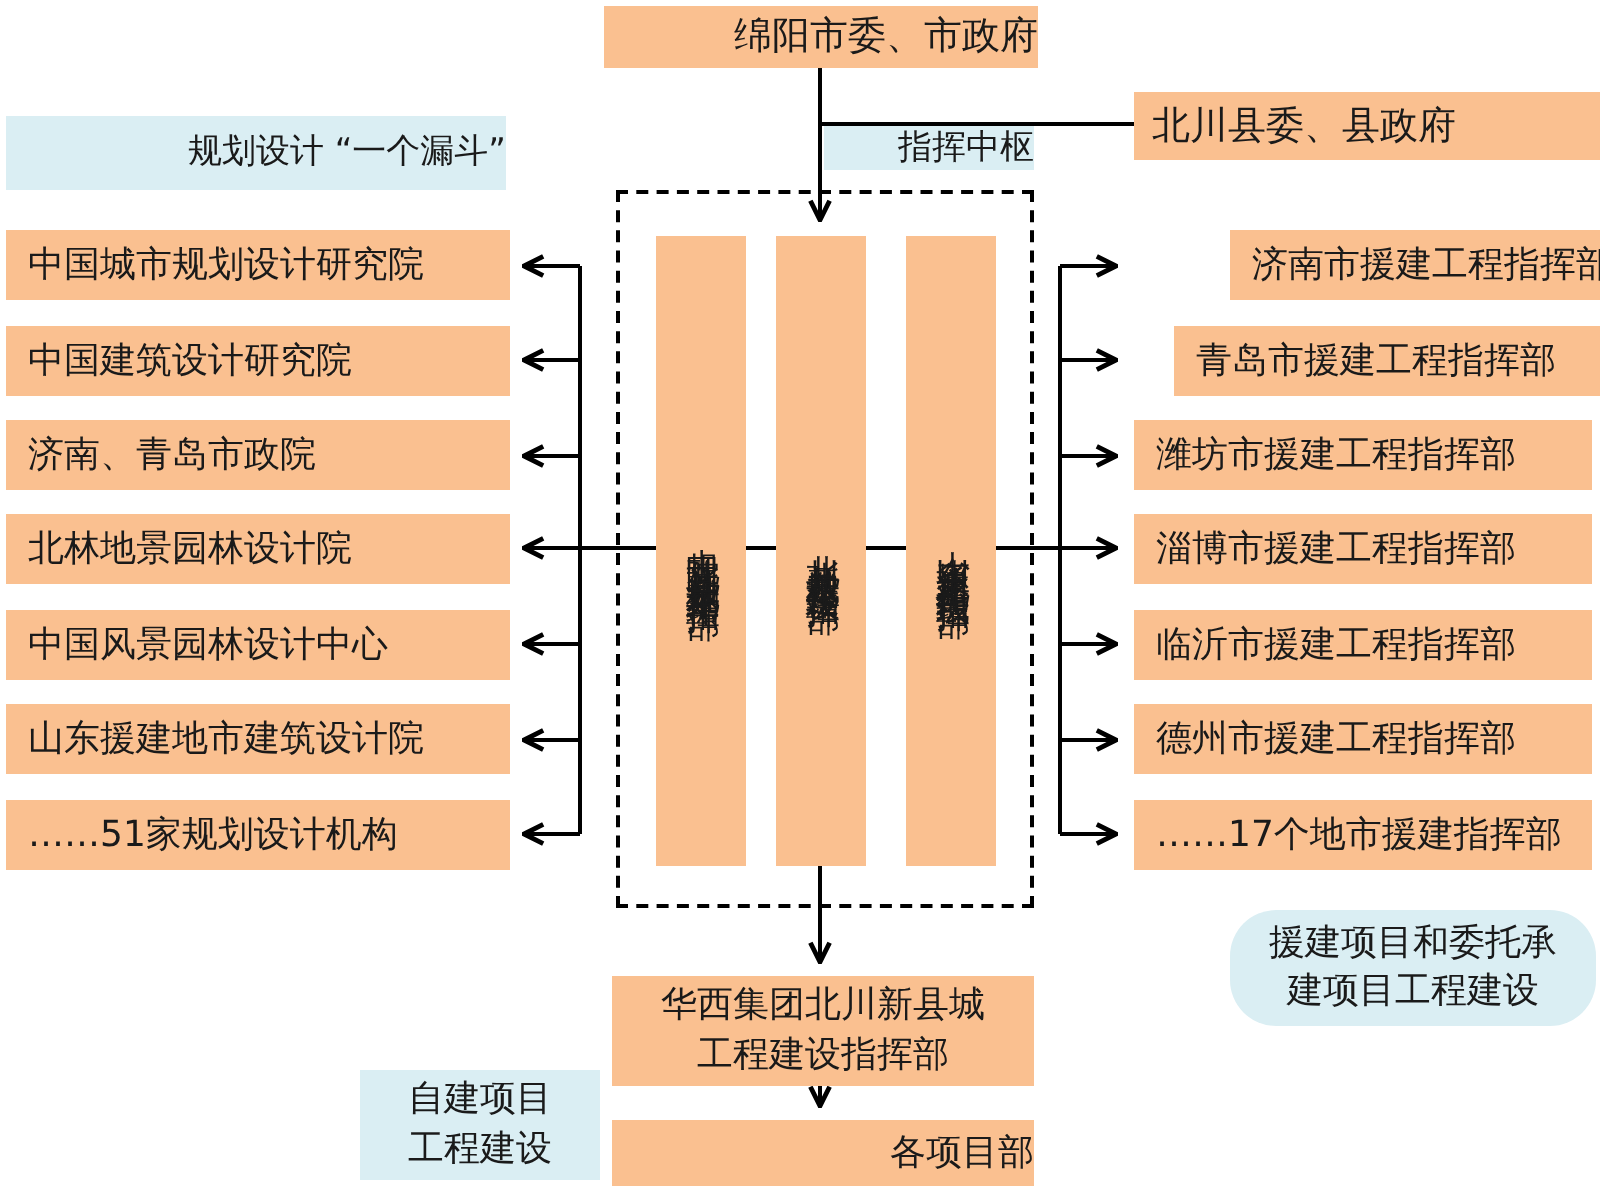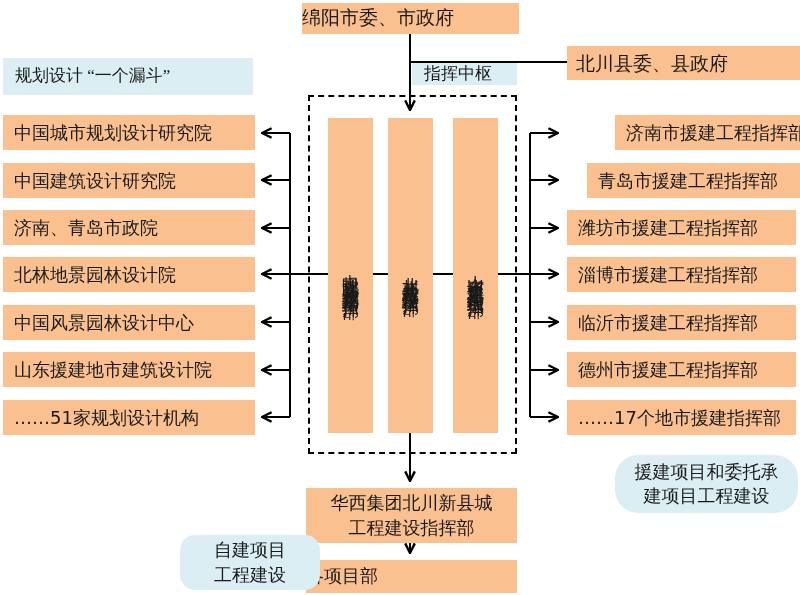--- a/index.html
+++ b/index.html
@@ -10,21 +10,21 @@
   }
   html,body{margin:0;padding:0;background:#fff;}
   .stage{
     position:relative;width:800px;height:595px;background:#fff;overflow:hidden;
     font-family:"DejaVu Sans","Liberation Sans",sans-serif;color:var(--text);
   }
   .wires{position:absolute;left:0;top:0;z-index:1;}
   .box{position:absolute;box-sizing:border-box;display:flex;align-items:center;z-index:2;line-height:1.2;}
   .orange{background:var(--orange);}
   .blue{background:var(--blue);}
-  .center-t{justify-content:flex-start;text-align:center;font-family:Liberation Serif, serif;}
+  .center-t{justify-content:flex-end;text-align:center;}
   .left-t{justify-content:flex-start;padding-left:11px;}
   .dashed{
     position:absolute;box-sizing:border-box;z-index:0;
     left:308px;top:95px;width:209px;height:359px;
     border:2px dashed var(--line);background:transparent;
   }
   .vbox{
     position:absolute;box-sizing:border-box;z-index:2;background:var(--orange);
     display:flex;align-items:center;justify-content:center;
     top:118px;width:45px;height:315px;
@@ -151,21 +151,21 @@
 
   <div class="box orange two-line fs18" style="left:306px;top:488px;width:211px;height:55px;">
     <span>华西集团北川新县城</span>
     <span>工程建设指挥部</span>
   </div>
 
   <div class="box orange center-t fs18" style="left:306px;top:560px;width:211px;height:33px;">
       <span>各项目部</span>
     </div>
 
-  <div class="box blue two-line fs18" style="left:180px;top:535px;width:140px;height:55px;border-radius:15px;">
+  <div class="box blue two-line fs18" style="left:180px;top:535px;width:120px;height:55px;">
     <span>自建项目</span>
     <span>工程建设</span>
   </div>
 
   <div class="box blue two-line fs18" style="left:615px;top:455px;width:183px;height:58px;border-radius:23px;">
     <span>援建项目和委托承</span>
     <span>建项目工程建设</span>
   </div>
 
 </div>

